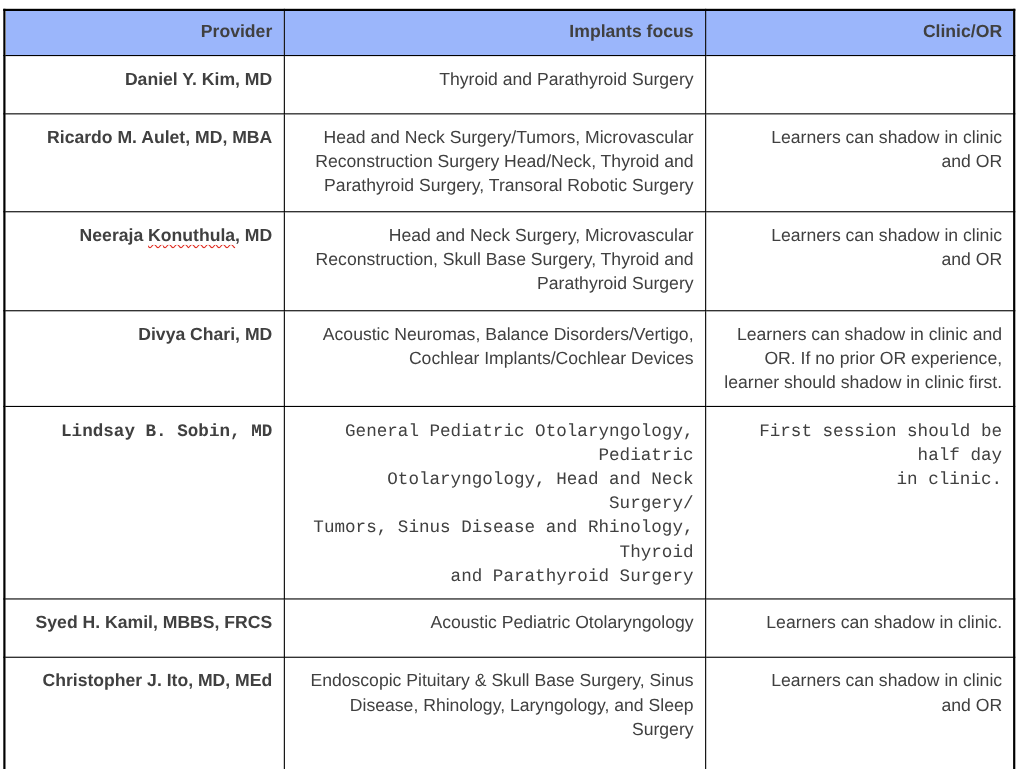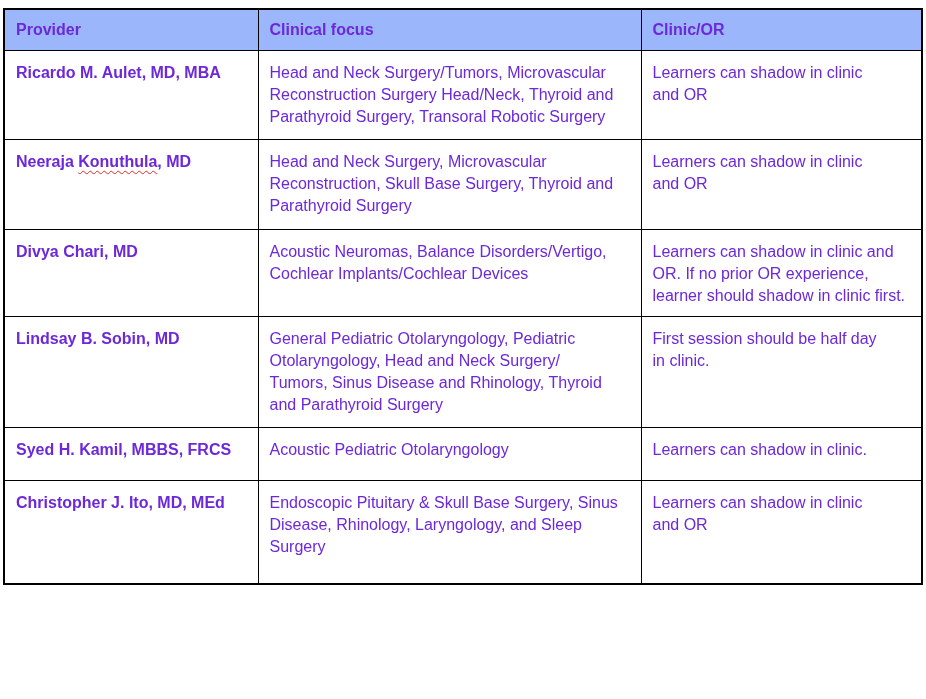--- a/index.html
+++ b/index.html
@@ -20,22 +20,22 @@
     table-layout: fixed;
     width: 918px;
     border: 2px solid #000000;
   }
   th, td {
     border: 1.5px solid #000000;
     vertical-align: top;
     padding: 11px 10px 9px 11px;
     font-size: 16px;
     line-height: 22px;
-    color: #6d28d9;
-    text-align: left;
+    color: #404040;
+    text-align: right;
     white-space: pre-line;
     overflow: hidden;
   }
   thead th {
     background: #9BB6FB;
     font-weight: bold;
     vertical-align: middle;
     padding-top: 4px;
     padding-bottom: 4px;
     height: 41px;
@@ -46,42 +46,47 @@
     text-decoration-style: wavy;
     text-decoration-color: #e02b20;
     text-decoration-thickness: 1px;
     text-underline-offset: 3px;
   }
   tbody tr.r0 { height: 53px; }
   tbody tr.r1 { height: 89px; margin-left: 40px; }
   tbody tr.r2 { height: 90px; margin-left: 46px; }
   tbody tr.r3 { height: 87px; }
   tbody tr.r4 { height: 71px; }
-  tbody tr.r5 { height: 111px; }
+  tbody tr.r5 { height: 111px; font-family: Liberation Mono, monospace; }
   tbody tr.r6 { height: 53px; }
   tbody tr.r7 { height: 104px; }
 </style>
 </head>
 <body>
 
 <div class="page">
   <table class="provider-table">
     <colgroup>
       <col style="width:254px">
       <col style="width:383px">
       <col style="width:281px">
     </colgroup>
     <thead>
       <tr>
         <th>Provider</th>
-        <th>Clinical focus</th>
+        <th>Implants focus</th>
         <th>Clinic/OR</th>
       </tr>
     </thead>
     <tbody>
+      <tr class="r0">
+        <td class="provider">Daniel Y. Kim, MD</td>
+        <td>Thyroid and Parathyroid Surgery</td>
+        <td></td>
+      </tr>
       <tr class="r1">
         <td class="provider">Ricardo M. Aulet, MD, MBA</td>
         <td>Head and Neck Surgery/Tumors, Microvascular
 Reconstruction Surgery Head/Neck, Thyroid and
 Parathyroid Surgery, Transoral Robotic Surgery</td>
         <td>Learners can shadow in clinic
 and OR</td>
       </tr>
       <tr class="r2">
         <td class="provider"><span>Neeraja </span><span class="squiggle">Konuthula</span><span>, MD</span></td>

